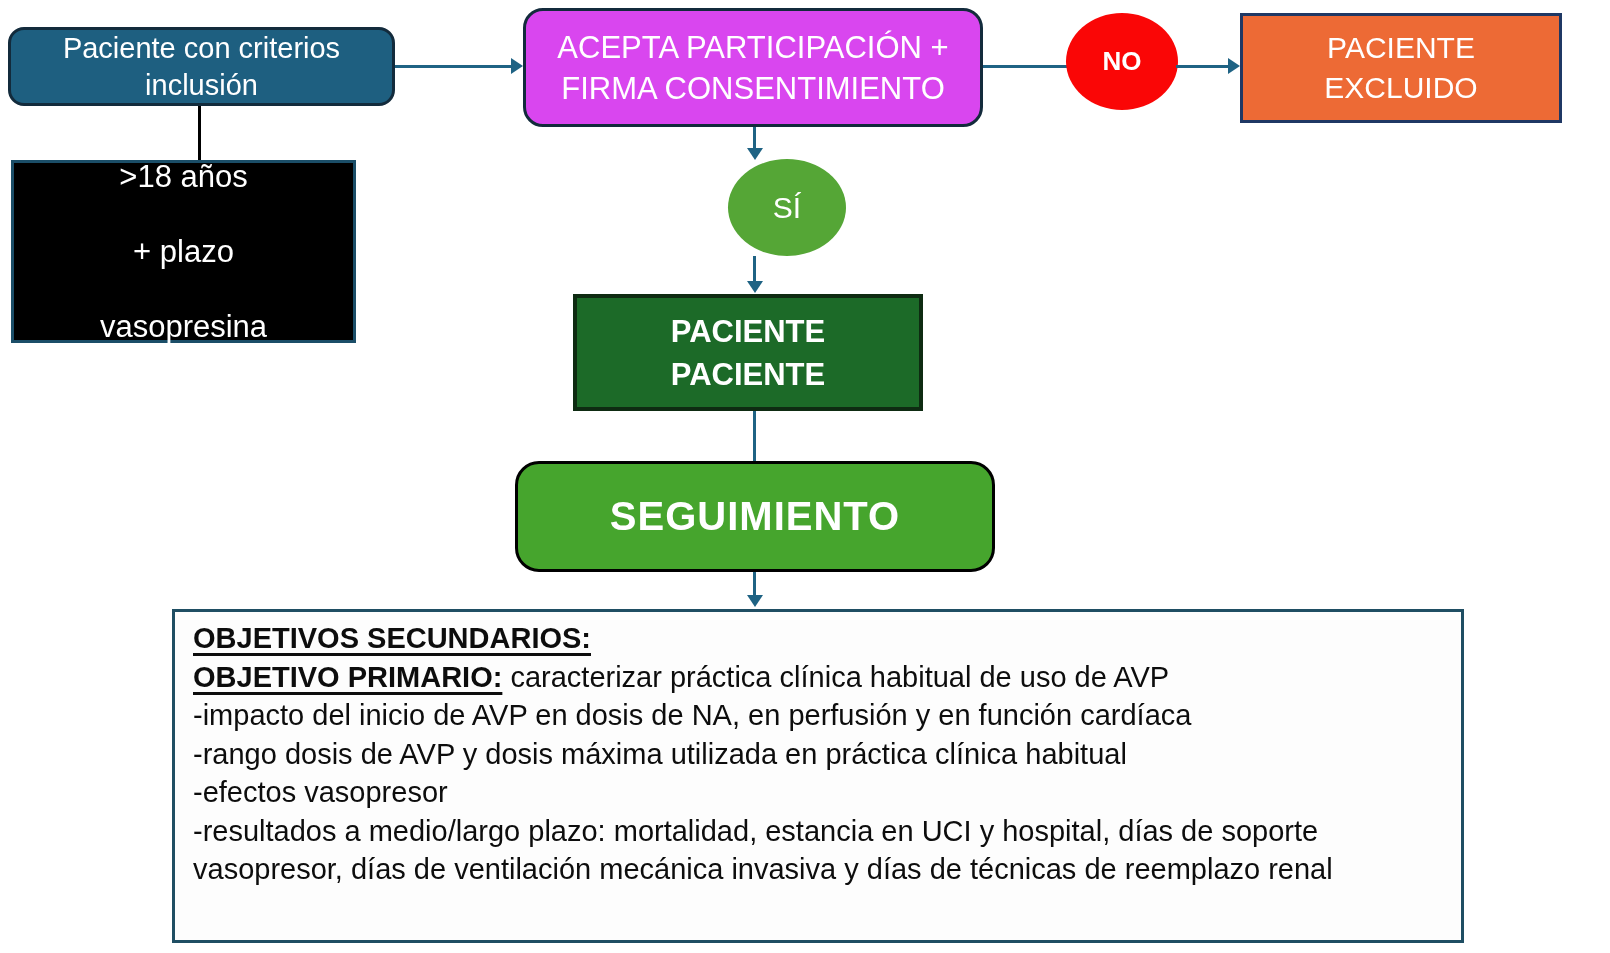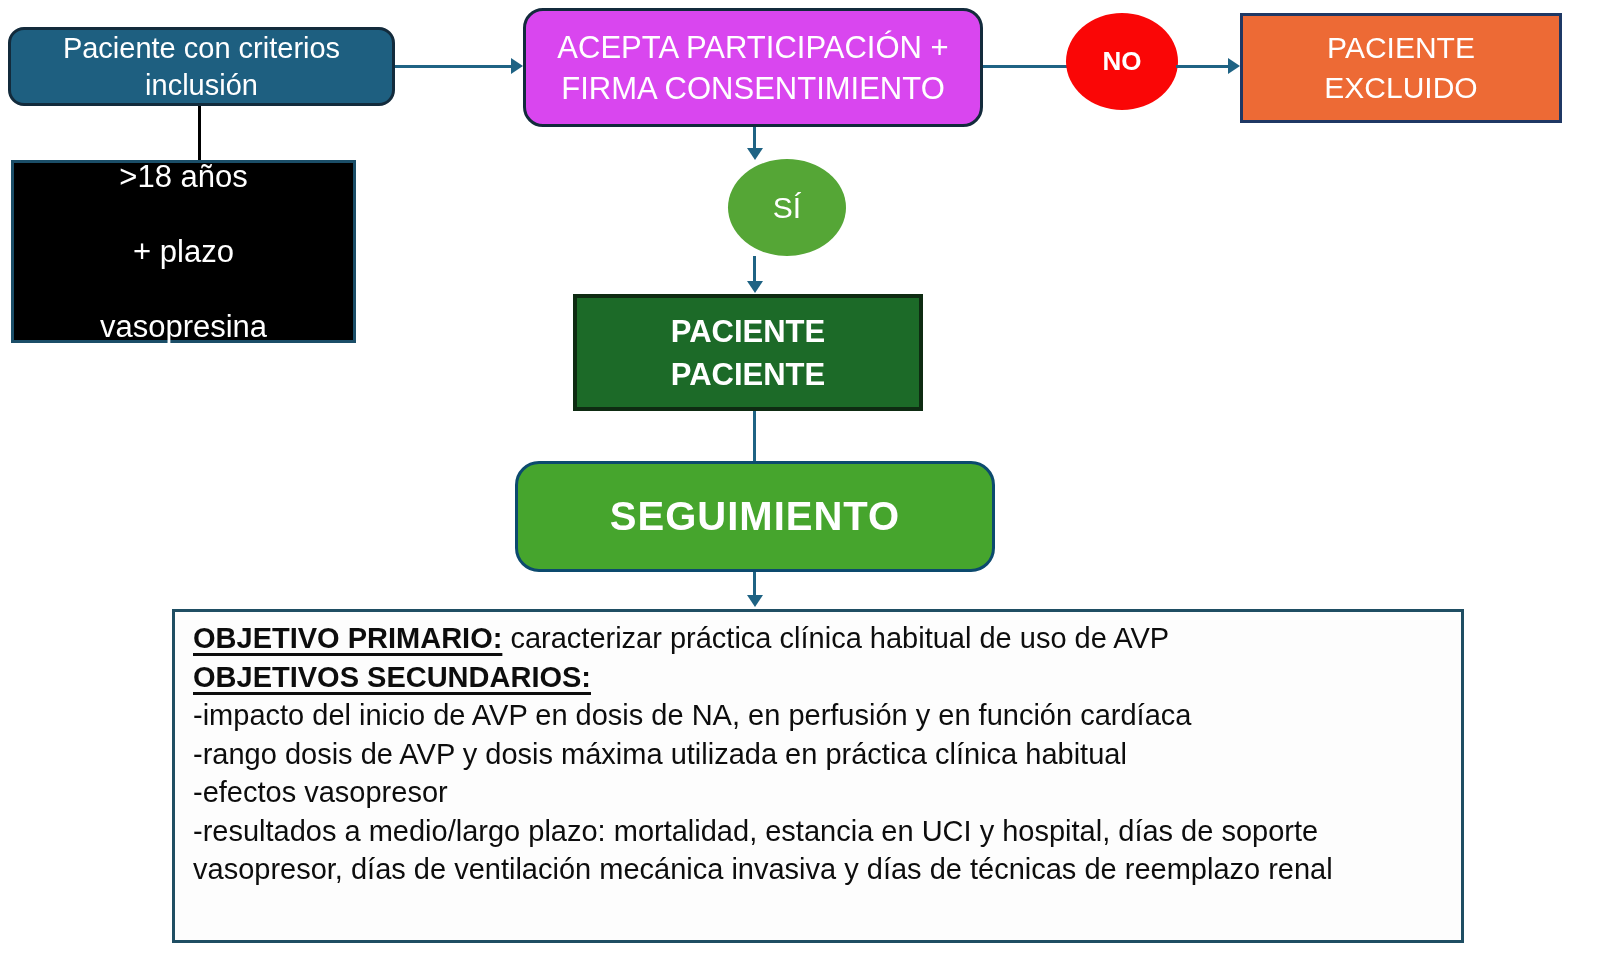--- a/index.html
+++ b/index.html
@@ -82,21 +82,21 @@
     background: #1c6a28;
     border: 4px solid #0e2b12;
     font-size: 31px;
     font-weight: bold;
     line-height: 43px;
   }
   
   .box-followup {
     left: 515px; top: 461px; width: 480px; height: 111px;
     background: #46a52d;
-    border: 3px solid #0c4a6e;
+    border: 3px solid #000000;
     border-radius: 24px;
     font-size: 40px;
     font-weight: bold;
     letter-spacing: 1px;
   }
   
   .box-objectives {
     left: 172px; top: 609px; width: 1292px; height: 334px;
     background: #fdfdfd;
     border: 3px solid #1f4e63;
@@ -196,24 +196,24 @@
 
   <div class="node box-followup">
     <div>SEGUIMIENTO</div>
   </div>
 
   <div class="vline" style="left:753px; top:572px; height:24px;"></div>
   <div class="head-down" style="left:747px; top:595px;"></div>
 
   <div class="node box-objectives">
     <div>
-      <span class="bold-underline">OBJETIVO PRIMARIO:</span><span> caracterizar práctica clínica habitual de uso de AVP</span>
+      <span class="bold-underline">OBJETIVOS SECUNDARIOS:</span>
     </div>
     <div>
-      <span class="bold-underline">OBJETIVOS SECUNDARIOS:</span>
+      <span class="bold-underline">OBJETIVO PRIMARIO:</span><span> caracterizar práctica clínica habitual de uso de AVP</span>
     </div>
     <div>-impacto del inicio de AVP en dosis de NA, en perfusión y en función cardíaca</div>
     <div>-rango dosis de AVP y dosis máxima utilizada en práctica clínica habitual</div>
     <div>-efectos vasopresor</div>
     <div>-resultados a medio/largo plazo: mortalidad, estancia en UCI y hospital, días de soporte vasopresor, días de ventilación mecánica invasiva y días de técnicas de reemplazo renal</div>
   </div>
 
 </div>
 
 </body></html>

